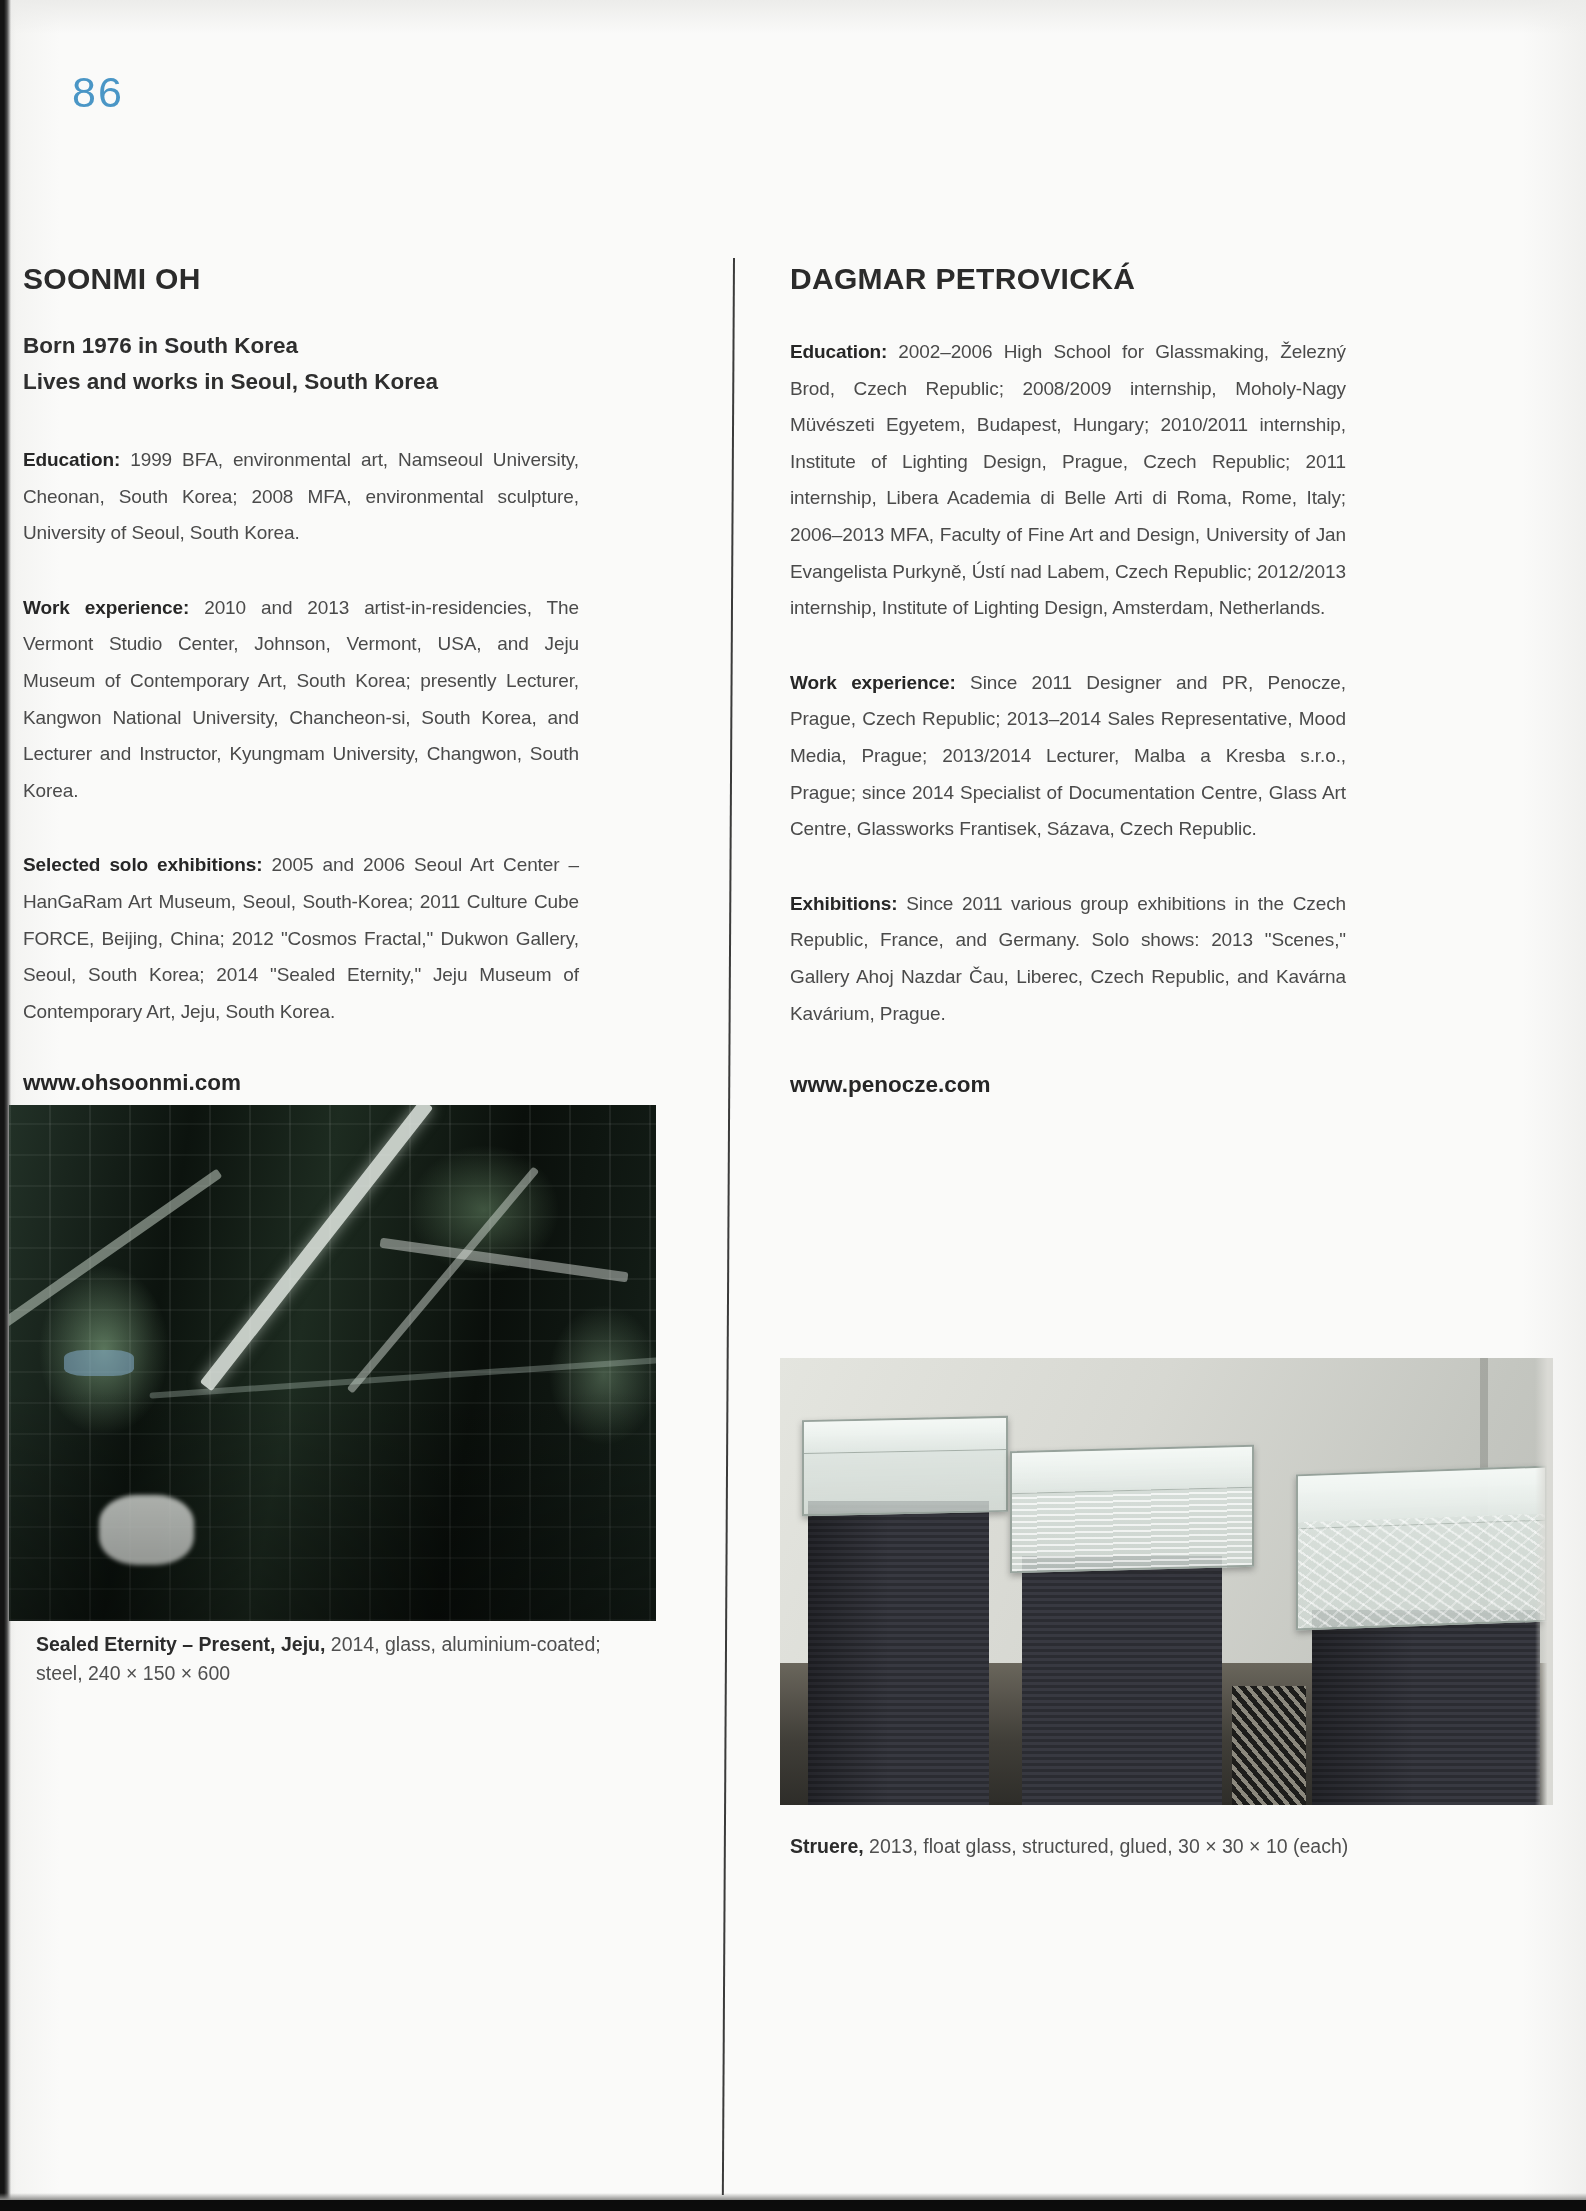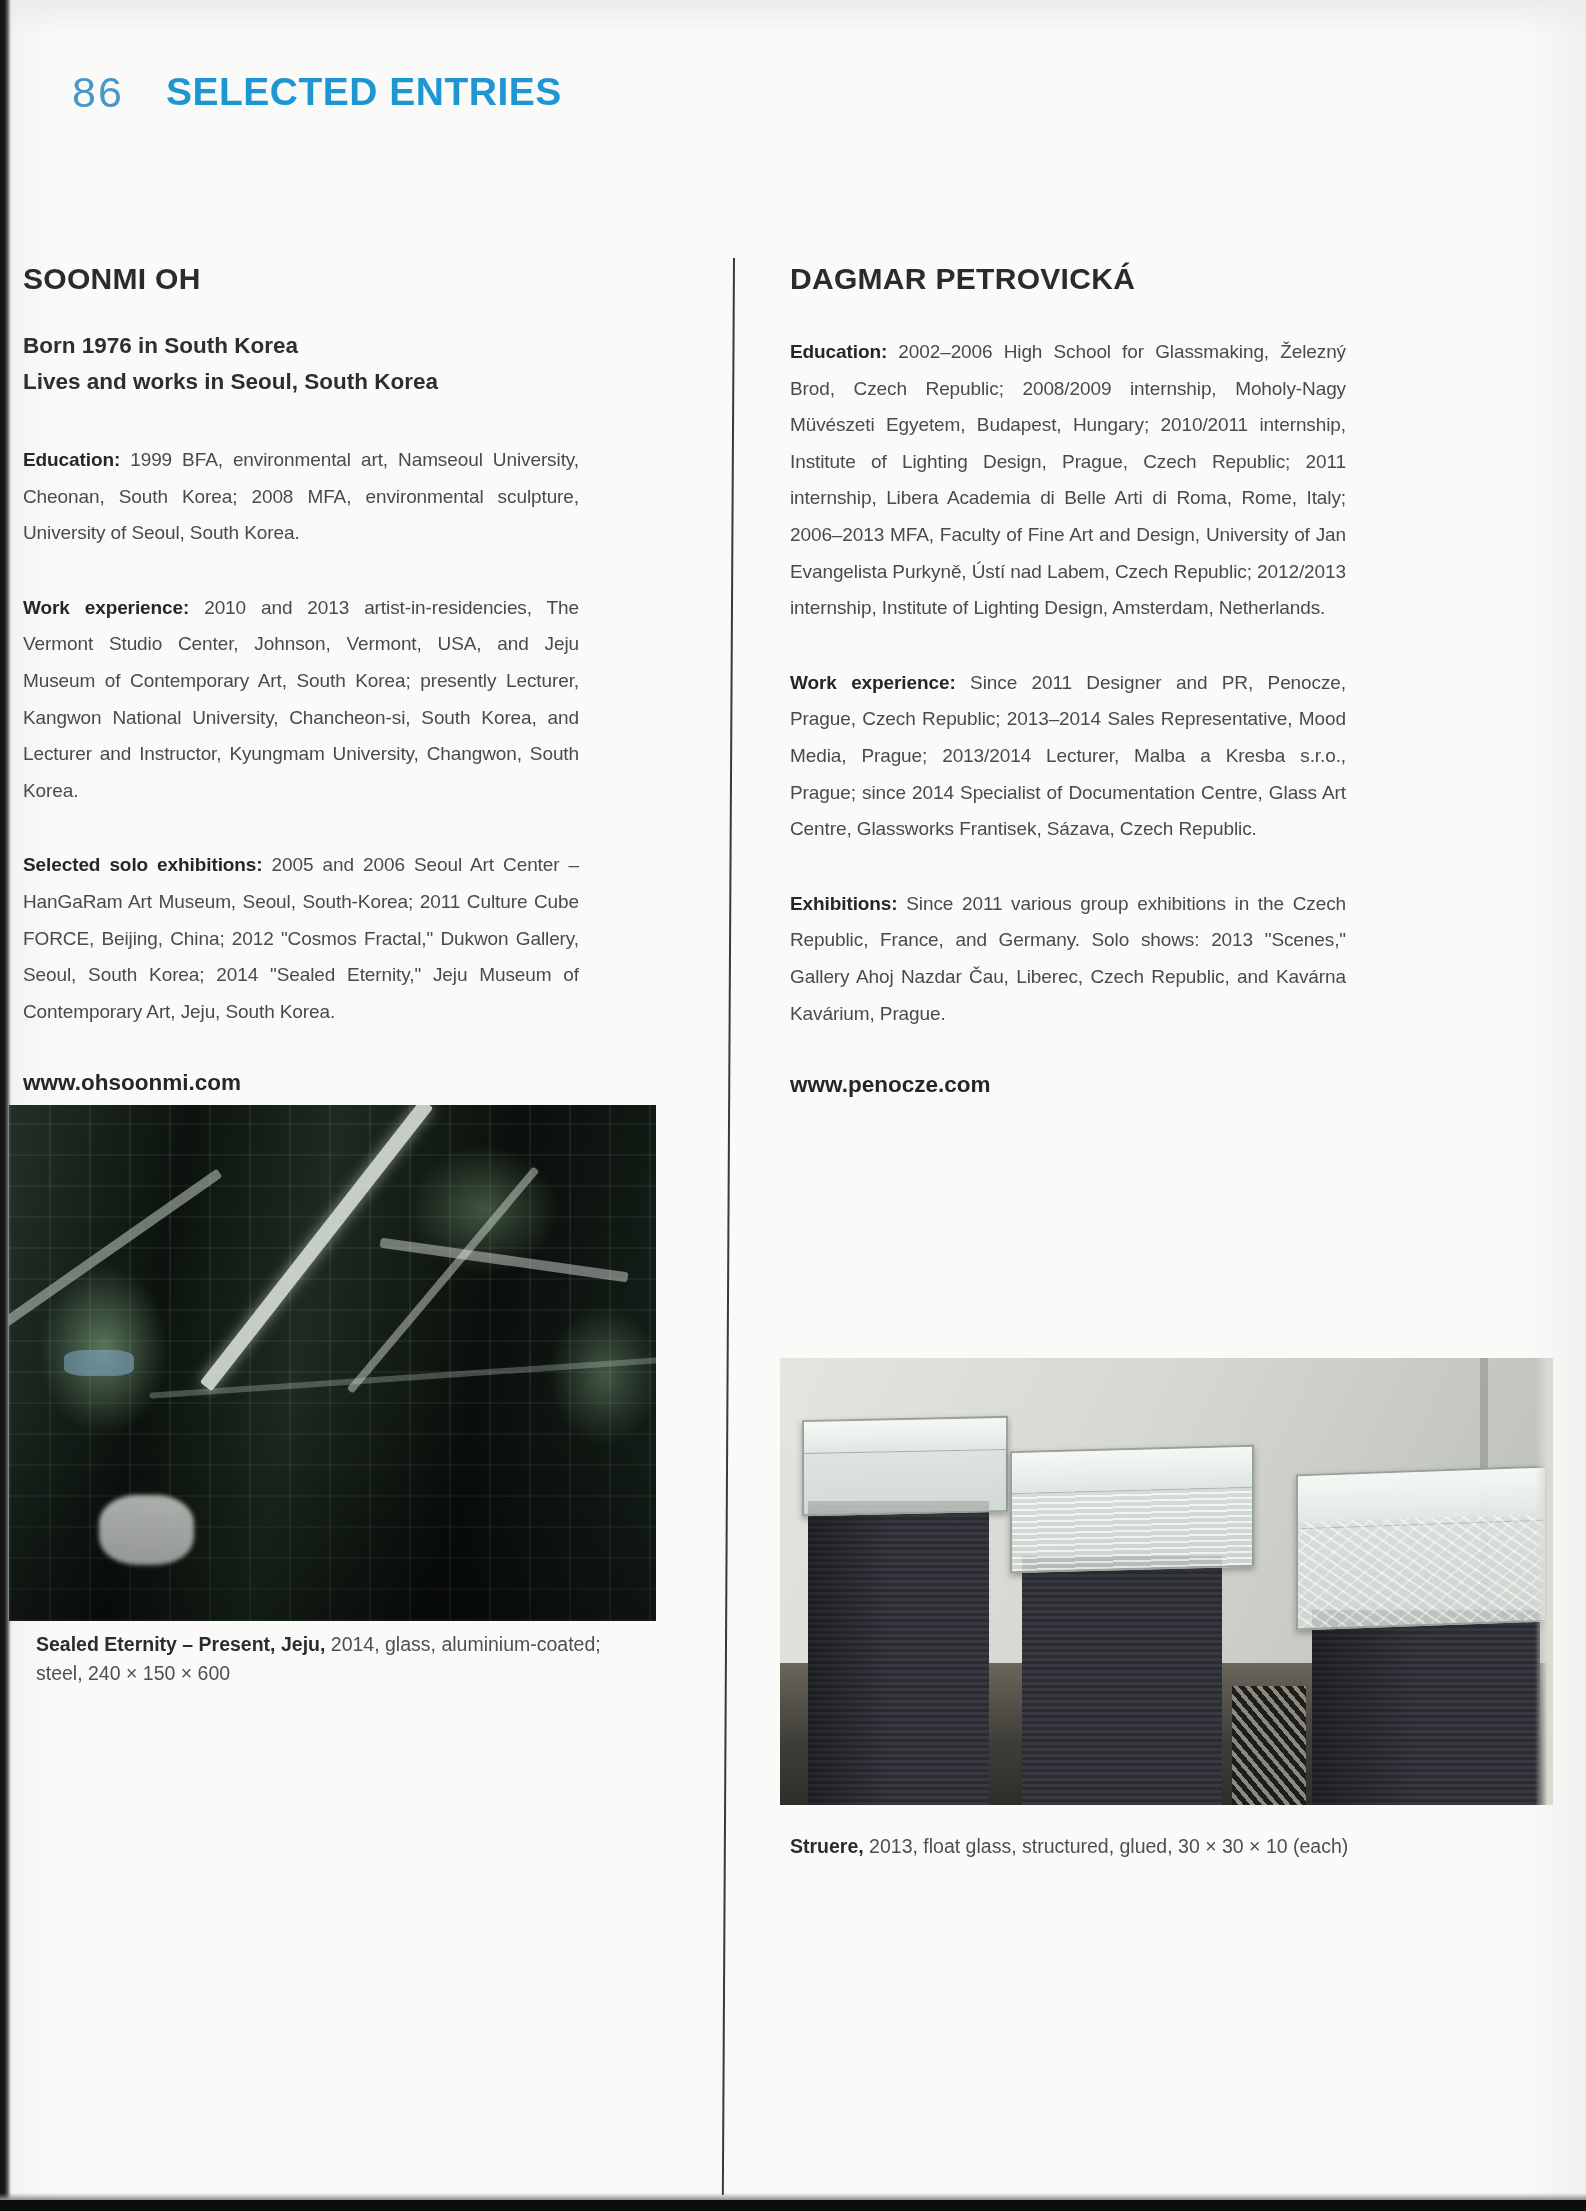--- a/index.html
+++ b/index.html
@@ -103,21 +103,20 @@
 </head>
 <body>
 
 <div class="page">
 
   <div class="edge-left"></div>
   <div class="edge-bottom-gray"></div>
   <div class="edge-bottom-black"></div>
 
   <div class="page-number">86</div>
-  <div class="page-header">SELECTED ENTRIES</div>
 
   <div class="divider"></div>
 
   <div class="col col-left">
     <h2 class="artist-name">SOONMI OH</h2>
     <div class="born">
       <div>Born 1976 in South Korea</div>
       <div>Lives and works in Seoul, South Korea</div>
     </div>
     <p class="para" style="margin-top:42px">

